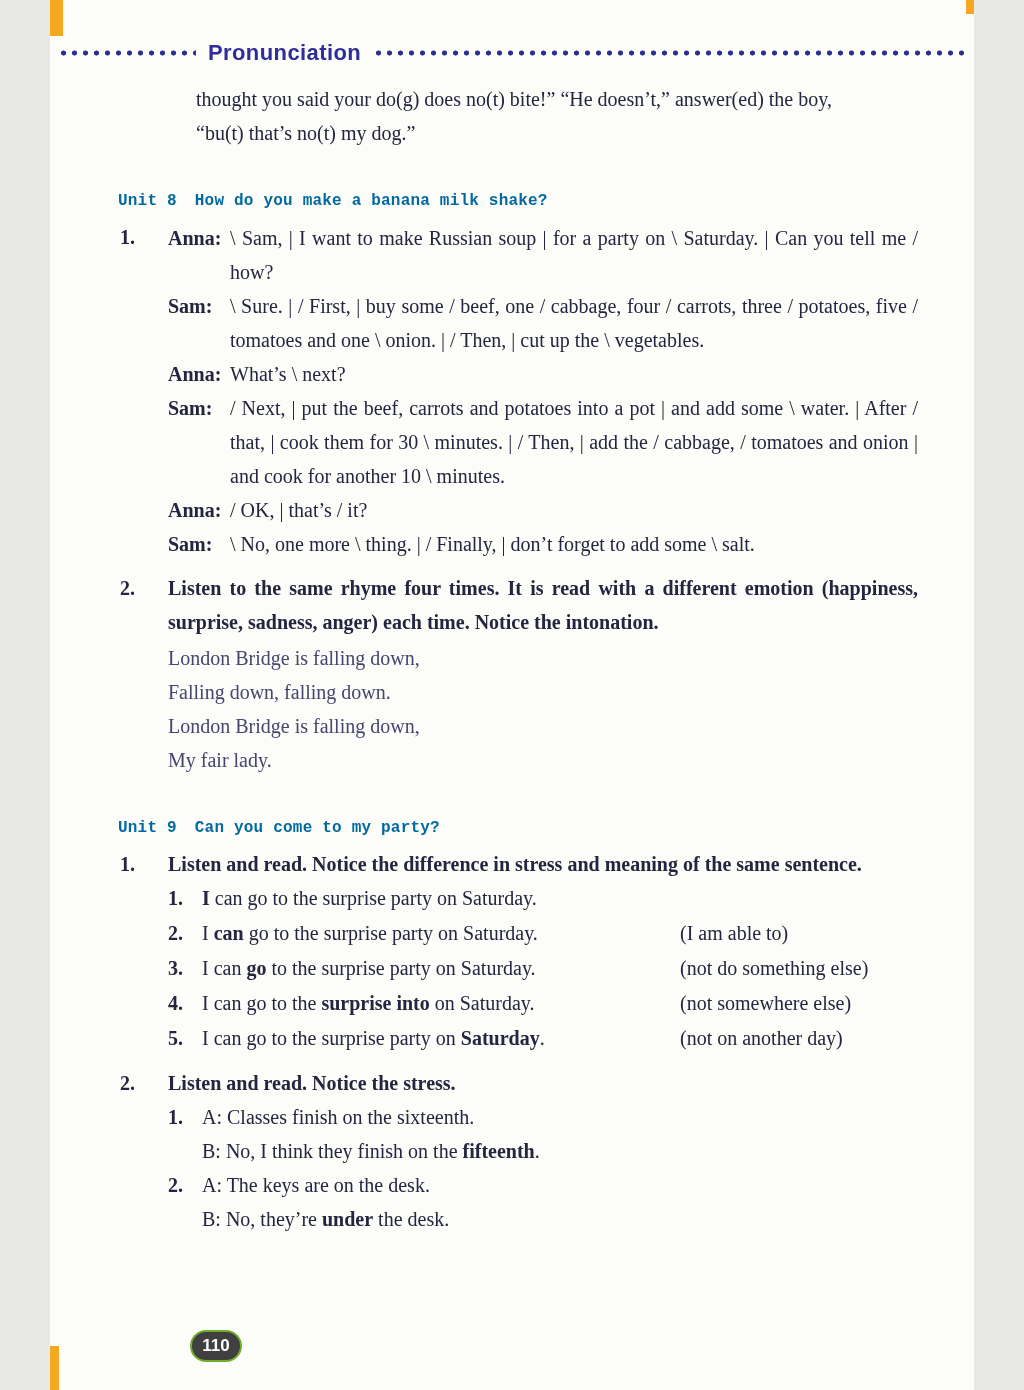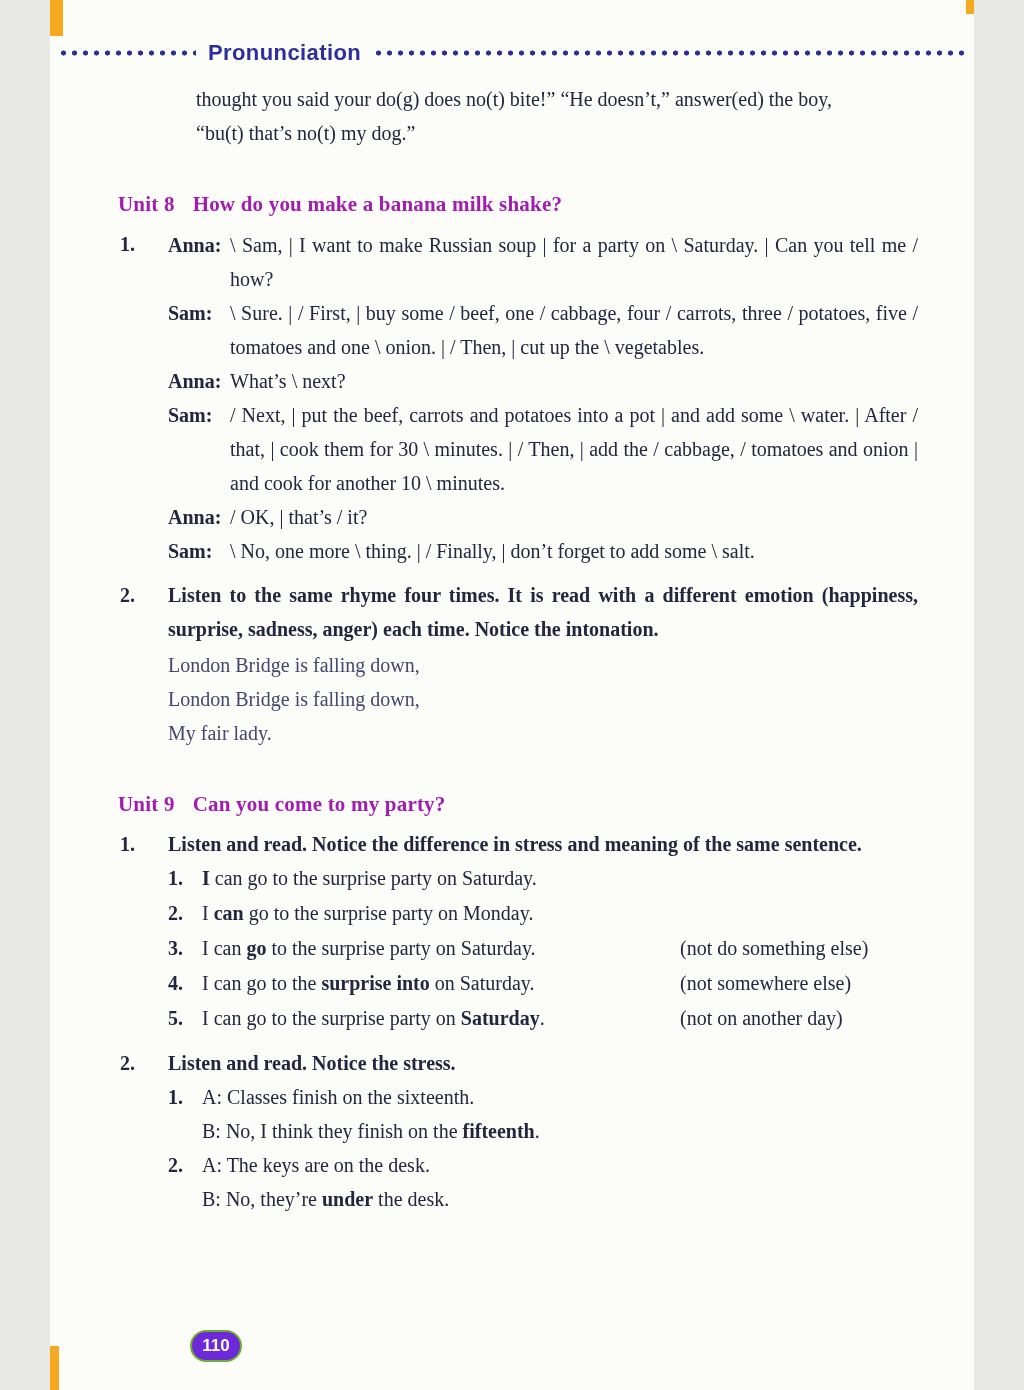--- a/index.html
+++ b/index.html
@@ -20,22 +20,22 @@
   .pron-row{display:flex;align-items:center;margin:40px 6px 0 8px;gap:12px;}
   .dots{height:8px;background-image:radial-gradient(circle,#2d2d96 2.3px,rgba(0,0,0,0) 2.8px);
         background-size:11px 8px;background-repeat:repeat-x;background-position:0 center;}
   .dots.left{width:138px;}
   .dots.right{flex:1;}
   .pron-label{font-family:"Liberation Sans",sans-serif;font-weight:bold;color:#2d2d9b;
               font-size:22px;letter-spacing:.4px;white-space:nowrap;}
 
   .intro{margin:16px 62px 0 146px;font-size:20px;line-height:34px;}
 
-  h2.unit{margin:42px 60px 0 68px;font-size:21px;color:#a21caf;font-weight:bold;
-          font-family:Liberation Serif, serif;letter-spacing:.2px;}
+  h2.unit{margin:42px 60px 0 68px;font-size:16px;color:#0369a1;font-weight:bold;
+          font-family:Liberation Mono, monospace;letter-spacing:.2px;}
   h2.unit .unit-num{margin-right:18px;}
 
   .item{display:flex;margin:10px 56px 0 70px;font-size:20px;line-height:34px;}
   .item .num{width:48px;font-weight:bold;flex:none;}
   .ibody{flex:1;min-width:0;}
   .ihead{font-weight:bold;text-align:justify;}
 
   .dialogue{margin-top:1px;}
   .dline{display:flex;}
   .speaker{width:62px;flex:none;font-weight:bold;}
@@ -45,21 +45,21 @@
 
   .sent{display:flex;line-height:35px;}
   .snum{width:34px;font-weight:bold;flex:none;}
   .stext{width:478px;flex:none;}
   .note{flex:1;}
 
   .ex{display:flex;line-height:34px;}
   .exbody{flex:1;min-width:0;}
 
   .page-badge{position:absolute;left:140px;top:1330px;width:48px;height:28px;
-    background:#6d28d9;border:2px solid #6fae2c;border-radius:16px;
+    background:#404040;border:2px solid #6fae2c;border-radius:16px;
     display:flex;align-items:center;justify-content:center;
     color:#ffffff;font-family:"Liberation Sans",sans-serif;font-weight:bold;font-size:17px;}
 </style>
 </head>
 <body>
 
 <div class="page">
 
   <div class="edge tl"></div>
   <div class="edge bl"></div>
@@ -109,40 +109,42 @@
       </div>
     </div>
   </div>
 
   <div class="item">
     <span class="num">2.</span>
     <div class="ibody">
       <div class="ihead">Listen to the same rhyme four times. It is read with a different emotion (happiness, surprise, sadness, anger) each time. Notice the intonation.</div>
       <div class="rhyme">
         <div>London Bridge is falling down,</div>
+        <div>Falling down, falling down.</div>
         <div>London Bridge is falling down,</div>
         <div>My fair lady.</div>
       </div>
     </div>
   </div>
 
   <h2 class="unit"><span class="unit-num">Unit 9</span><span>Can you come to my party?</span></h2>
 
   <div class="item">
     <span class="num">1.</span>
     <div class="ibody">
       <div class="ihead">Listen and read. Notice the difference in stress and meaning of the same sentence.</div>
 
       <div class="sent">
         <span class="snum">1.</span>
         <div class="stext"><span style="font-weight: bold;">I</span><span> can go to the surprise party on Saturday.</span></div>
       </div>
       <div class="sent">
         <span class="snum">2.</span>
-        <div class="stext"><span>I </span><span style="font-weight: bold;">can</span><span> go to the surprise party on Monday.</span></div>
+        <div class="stext"><span>I </span><span style="font-weight: bold;">can</span><span> go to the surprise party on Saturday.</span></div>
+        <div class="note">(I am able to)</div>
       </div>
       <div class="sent">
         <span class="snum">3.</span>
         <div class="stext"><span>I can </span><span style="font-weight: bold;">go</span><span> to the surprise party on Saturday.</span></div>
         <div class="note">(not do something else)</div>
       </div>
       <div class="sent">
         <span class="snum">4.</span>
         <div class="stext"><span>I can go to the </span><span style="font-weight: bold;">surprise into</span><span> on Saturday.</span></div>
         <div class="note">(not somewhere else)</div>

